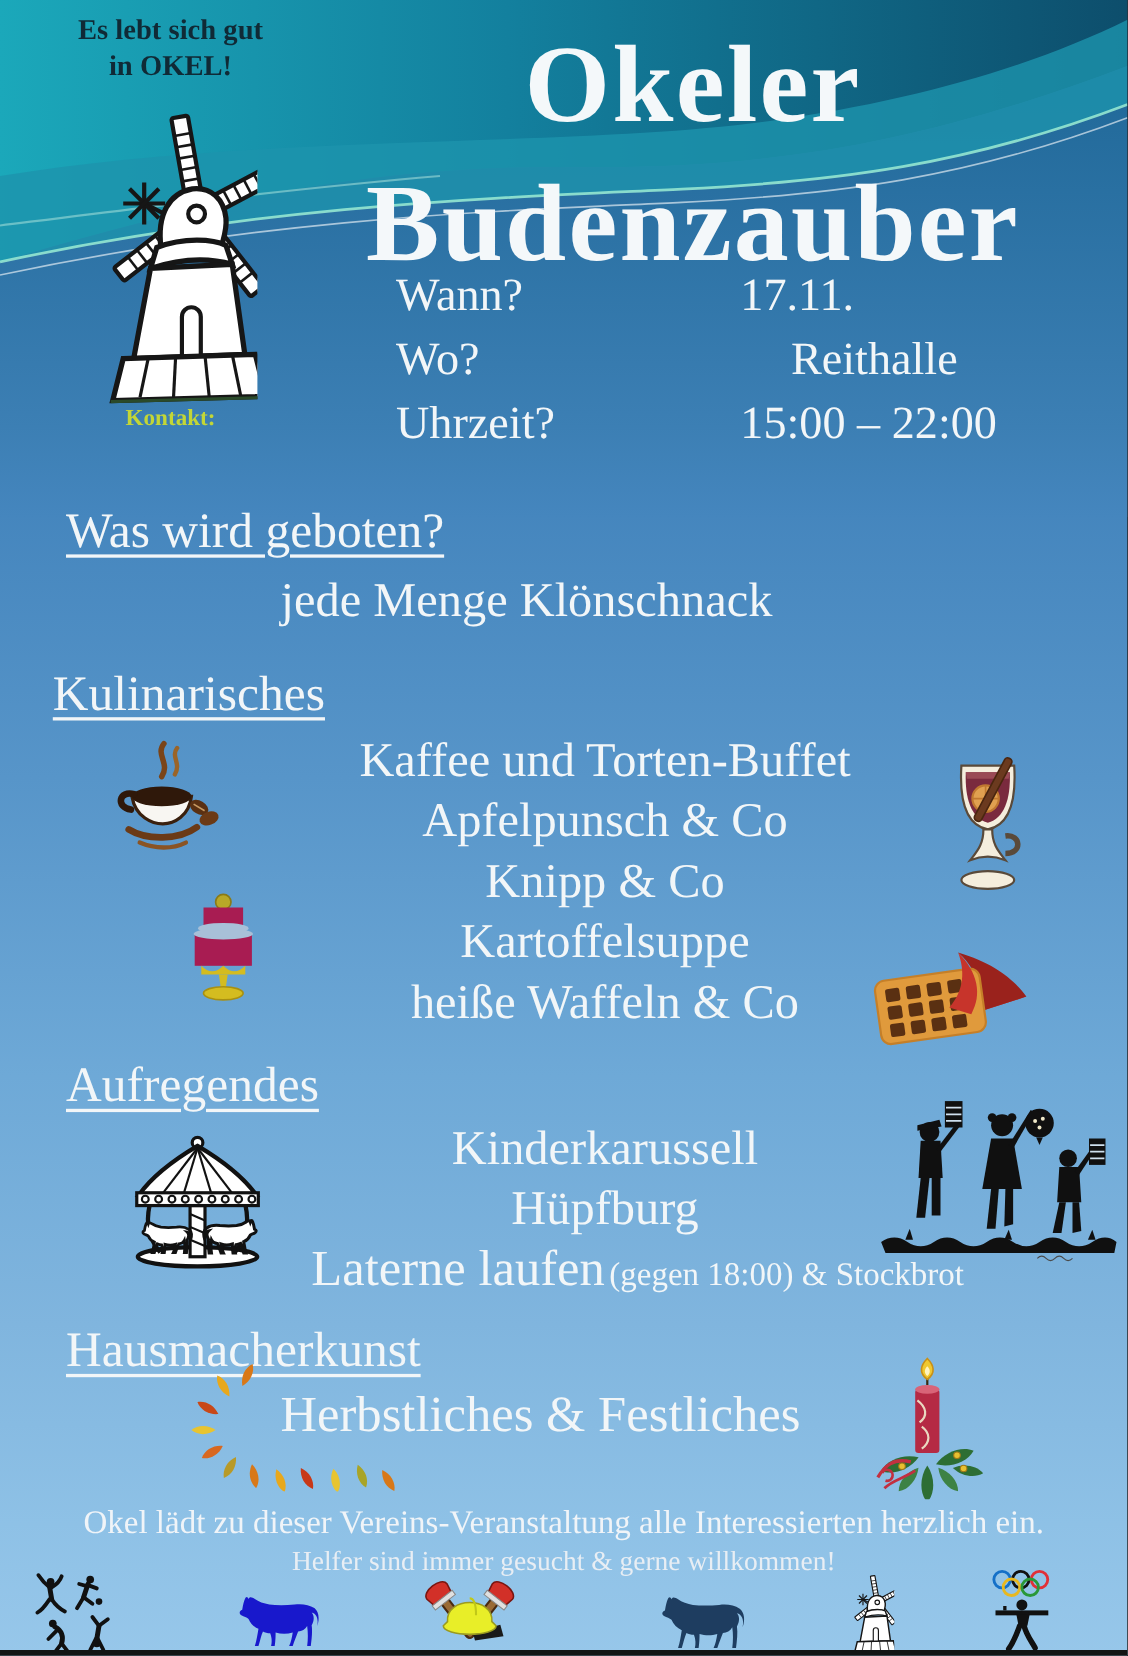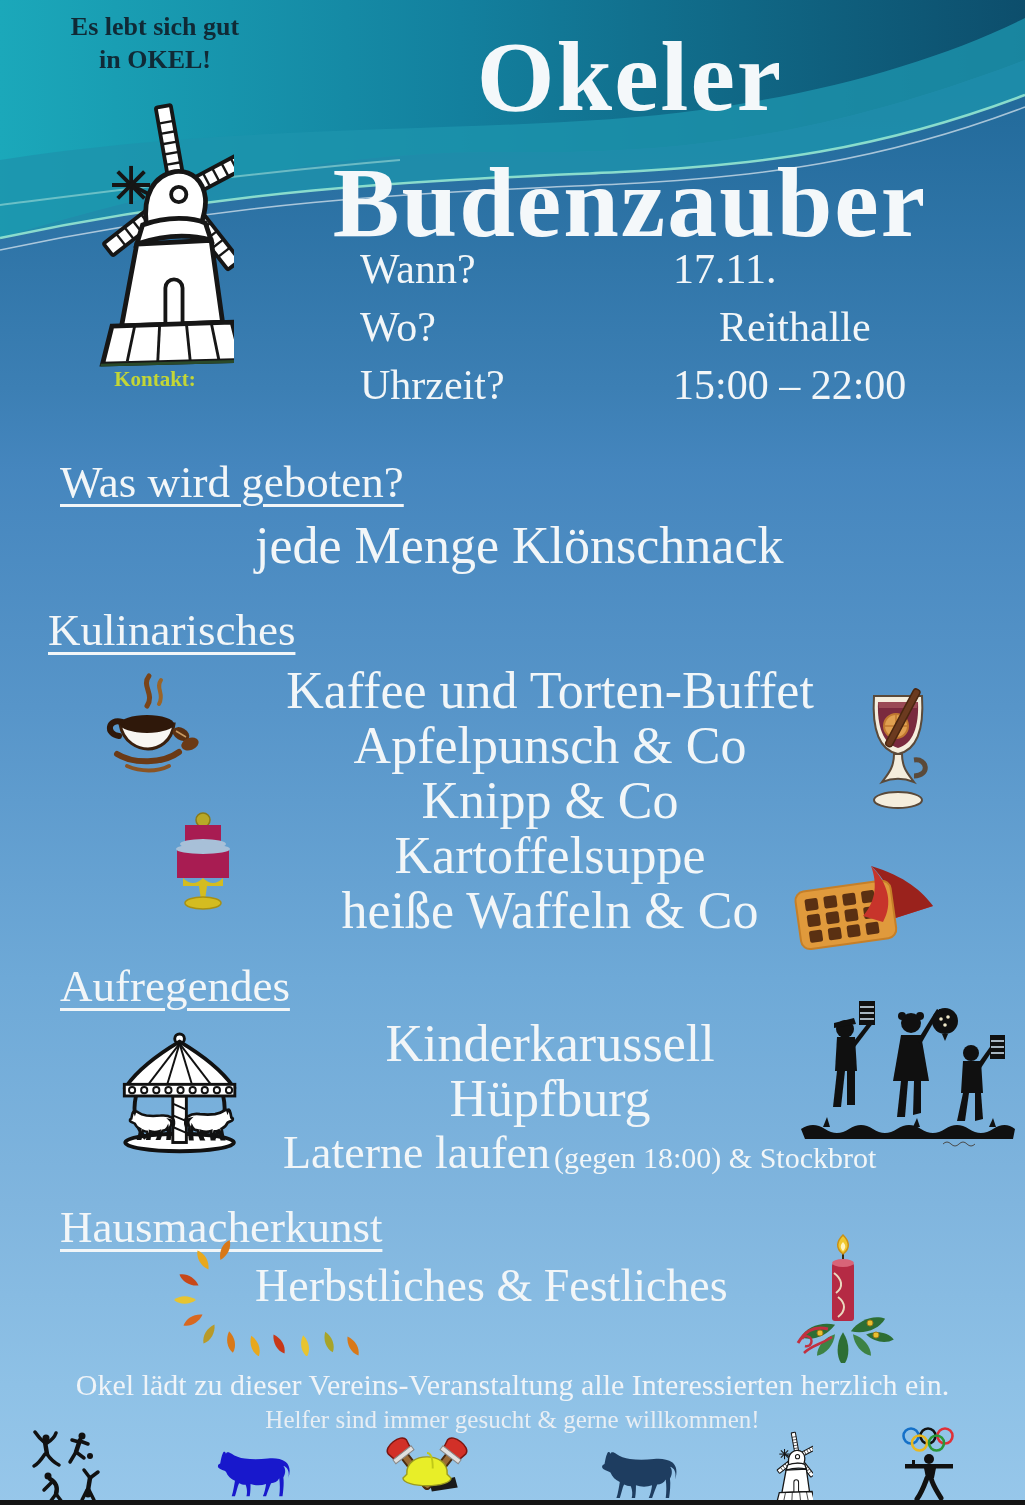--- a/index.html
+++ b/index.html
@@ -5,21 +5,21 @@
   html,body{margin:0;padding:0;background:#222;}
   .poster{
     position:relative; width:1025px; height:1505px; overflow:hidden;
     font-family:"Liberation Serif","DejaVu Serif",serif;
     background:linear-gradient(180deg,#2a6fa2 0%,#357aae 15%,#4485bd 30%,#5795c9 47%,#6ea9d7 65%,#80b5de 80%,#8ec1e6 92%,#97c7ea 100%);
     color:#f2f6f8;
   }
   .abs{position:absolute;}
   .nowrap{white-space:nowrap;}
   .heading{font-size:45px; line-height:1.1; text-decoration:underline; text-underline-offset:7px; text-decoration-thickness:3px;}
-  .item{font-size:52px; line-height:55px;}
+  .item{font-size:44px; line-height:55px;}
   .center{text-align:center;}
   svg{display:block;}
   .bottom-strip{position:absolute;left:0;bottom:0;width:1025px;height:5px;background:#141414;}
 </style>
 </head>
 <body>
 
 <div class="poster">
 
   <svg class="abs" style="left:0;top:0;" width="1025" height="470" viewBox="0 0 1025 470">

